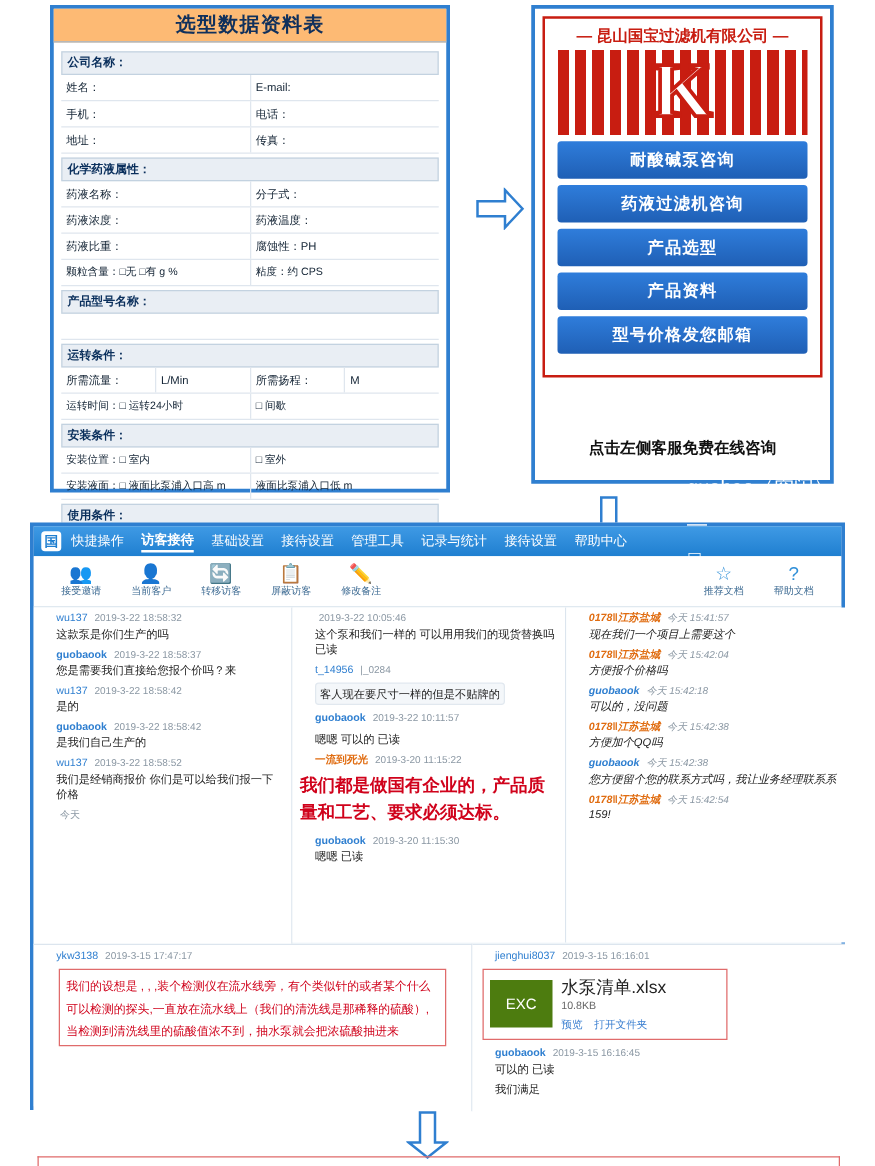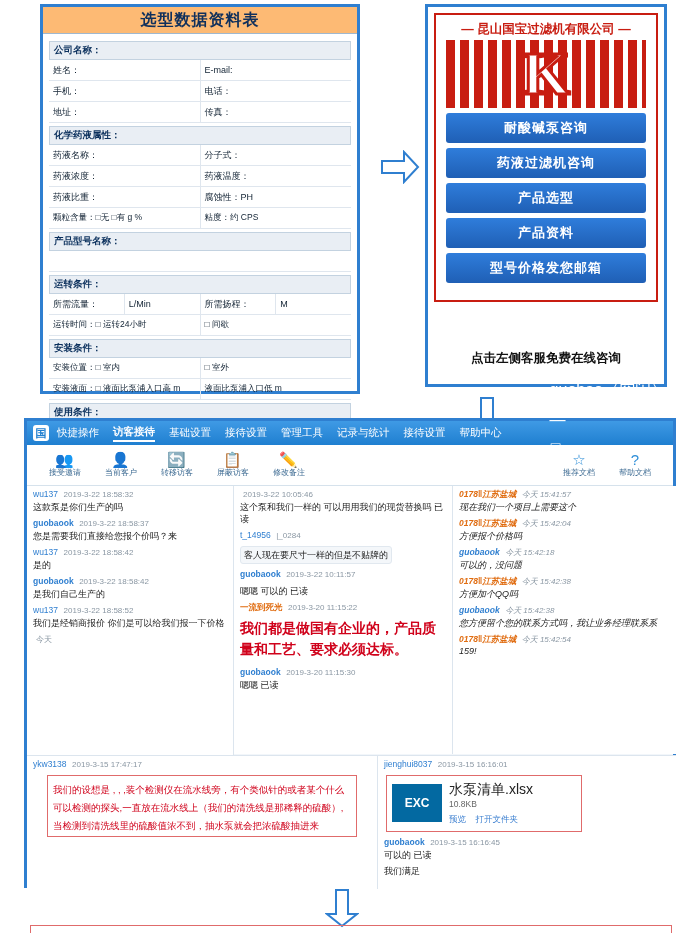--- a/index.html
+++ b/index.html
@@ -46,30 +46,30 @@
   .toolright{margin-left:auto;display:flex;}
   .chat-body{position:relative;height:402px;background:#f2f6fa;}
 
   .col{position:absolute;top:0;background:#fff;overflow:hidden;}
   .colA{left:0;width:206px;height:402px;border-right:1px solid #dce5ee;}
   .colB{left:207px;width:218px;height:268px;border-right:1px solid #dce5ee;}
   .colC{left:426px;width:223px;height:268px;font-style:italic;}
   .colD{left:0;top:269px;width:350px;height:133px;border-top:1px solid #dce5ee;border-right:1px solid #dce5ee;}
   .colE{left:351px;top:269px;width:298px;height:133px;border-top:1px solid #dce5ee;}
 
-  .msg{padding:2px 6px;font-size:9px;color:#222;line-height:1.35;}
+  .msg{padding:2px 6px;font-size:9px;color:#222;line-height:1.35;margin-left:12px;}
   .who{color:#2f7fd0;font-size:8.5px;}
   .who.b{color:#2f7fd0;font-weight:bold;}
   .who.o{color:#e06c10;font-weight:bold;}
   .stamp{color:#8a97a3;font-size:8px;margin-left:3px;font-weight:normal;}
   .bubble{display:inline-block;background:#f4f7fa;border:1px solid #e1e8ef;border-radius:3px;padding:2px 3px;}
   .redtext{color:#d0021b;font-size:14px;line-height:1.5;font-weight:bold;}
 
   .filecard{border:1px solid #e06b6b;padding:5px;display:flex;align-items:center;gap:7px;width:196px;box-sizing:border-box;}
-  .exc{width:50px;height:38px;background:#0369a1;color:#fff;font-size:12px;font-weight:bold;display:flex;align-items:center;justify-content:center;}
+  .exc{width:50px;height:38px;background:#4d7c0f;color:#fff;font-size:12px;font-weight:normal;display:flex;align-items:center;justify-content:center;}
   .fname{font-size:14px;color:#222;}
   .fsize{font-size:8.5px;color:#666;}
   .flinks{font-size:8.5px;color:#3b7fd0;margin-top:5px;}
 
   .bottom-strip{position:absolute;left:30px;top:925px;width:640px;height:8px;border:1px solid #e06b6b;border-bottom:none;}
 </style>
 </head>
 <body>
 
 <div class="page">

